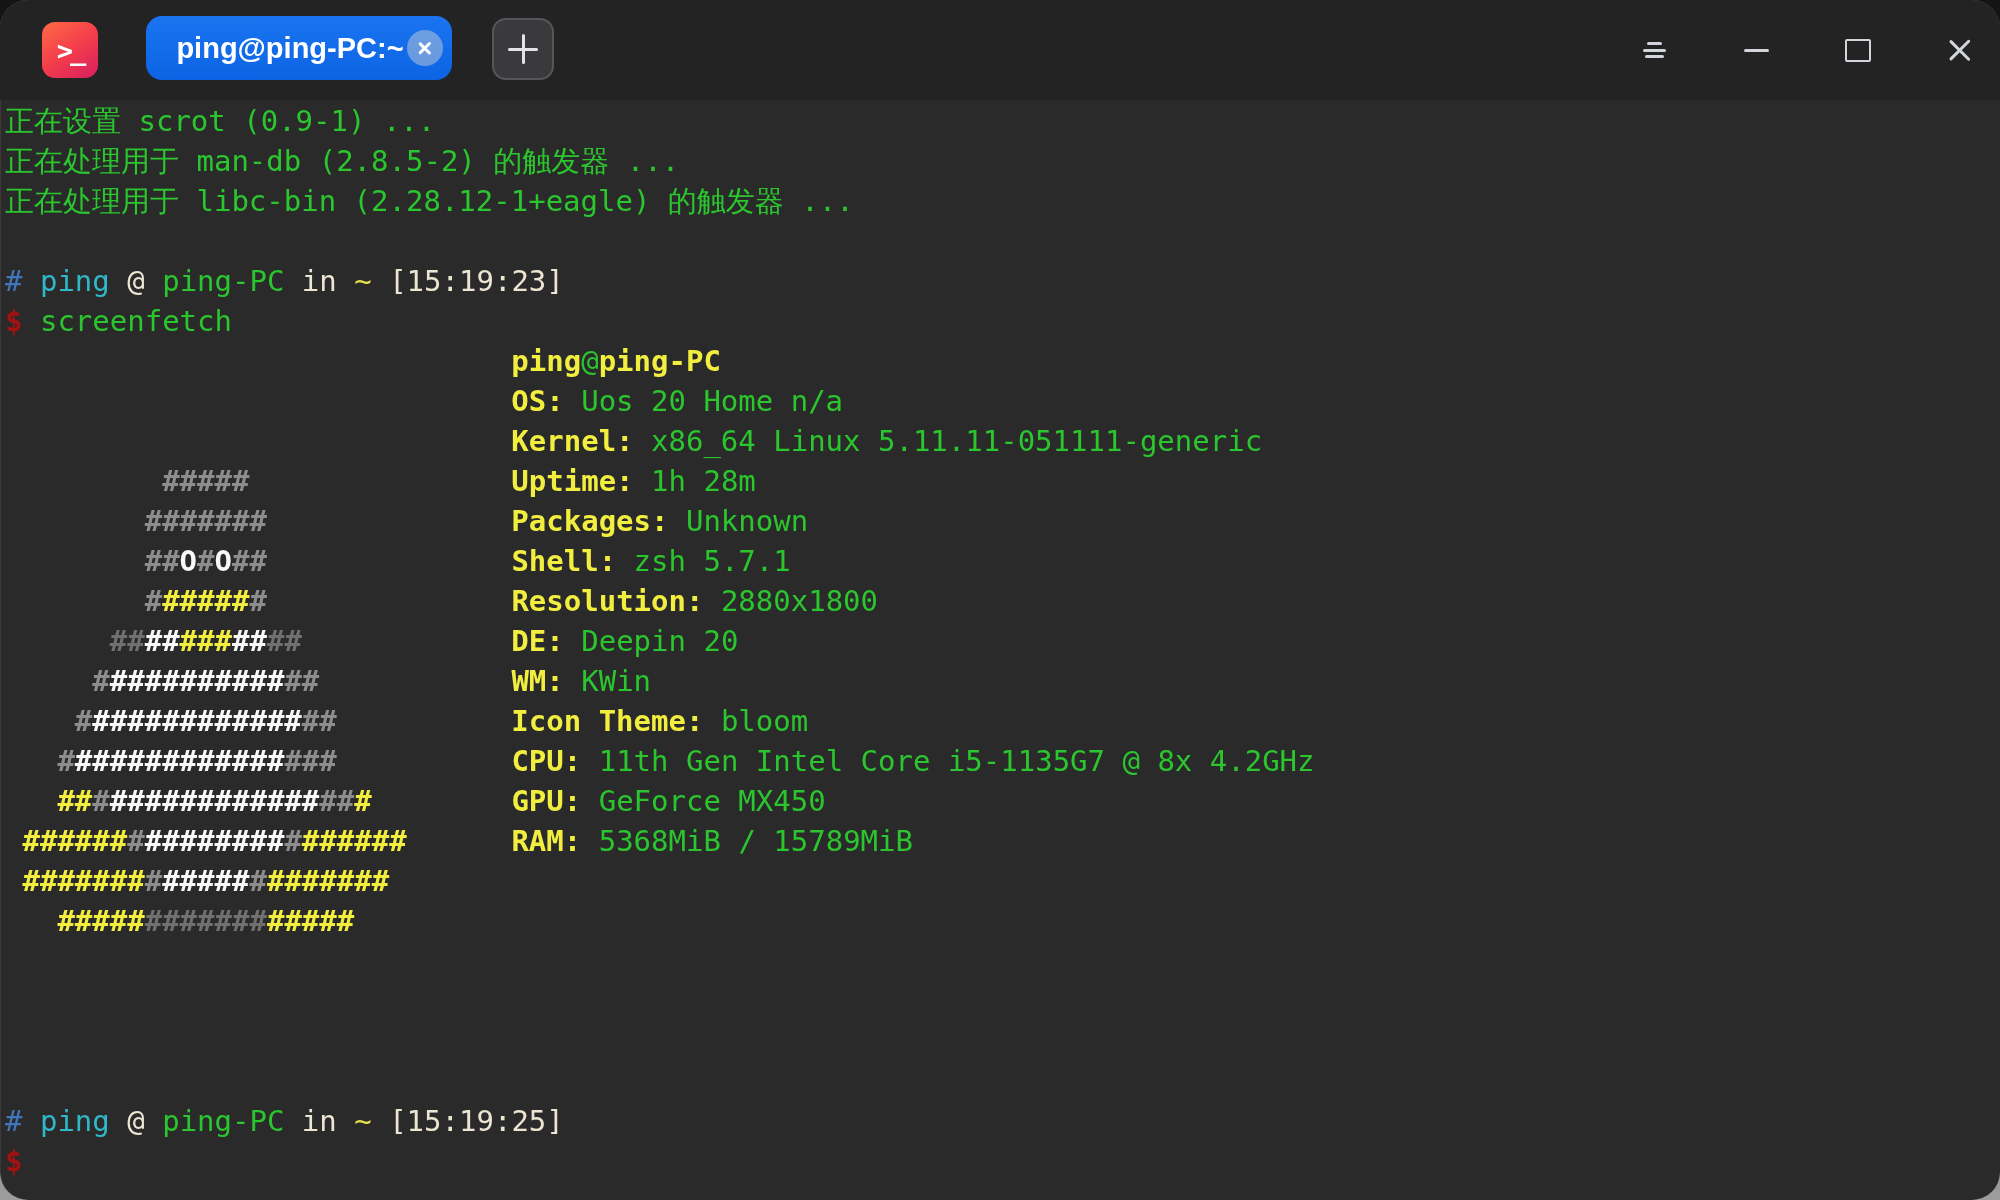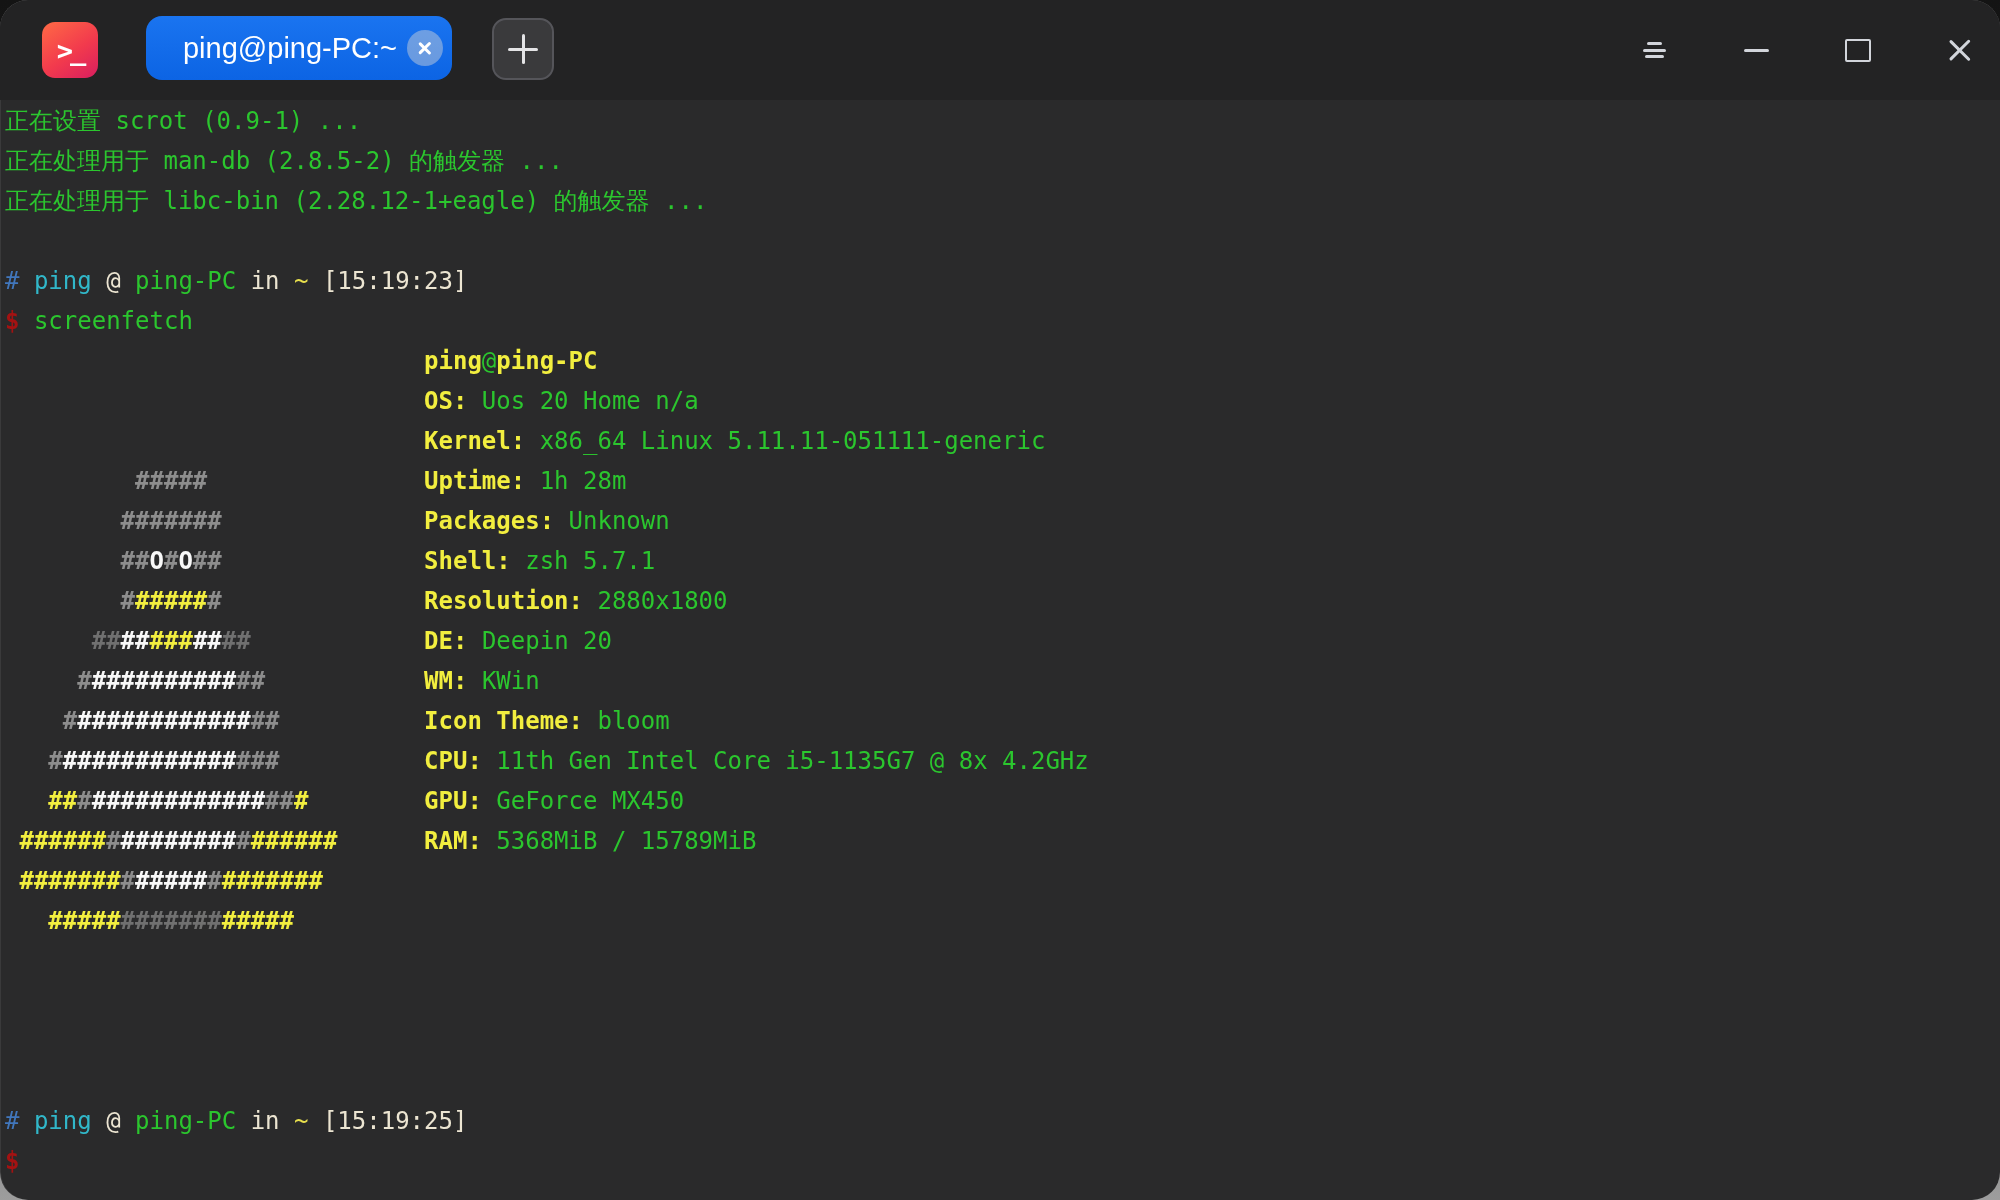--- a/index.html
+++ b/index.html
@@ -21,21 +21,21 @@
   .app-icon{
     position:absolute;left:42px;top:22px;width:56px;height:56px;border-radius:13px;
     background:linear-gradient(145deg,#ff6a45 0%,#f23a4d 55%,#d81e5f 100%);
     color:#ffffff;font-weight:bold;font-size:27px;letter-spacing:-3px;
     display:flex;align-items:center;justify-content:center;
     font-family:"DejaVu Sans Mono",monospace;
   }
   .tab{
     position:absolute;left:146px;top:16px;width:306px;height:64px;border-radius:16px;
     background:linear-gradient(180deg,#1a74f0 0%,#0c64e4 100%);
-    display:flex;align-items:center;justify-content:center;
+    display:flex;align-items:center;justify-content:center;font-weight:bold;
   }
   .tab-label{
     color:#ffffff;font-size:29px;font-family:"Liberation Sans","DejaVu Sans",sans-serif;
     margin-right:18px;
   }
   .tab-close{
     position:absolute;right:9px;top:50%;transform:translateY(-50%);
     width:36px;height:36px;border-radius:50%;
     background:rgba(215,215,215,0.45);
     display:flex;align-items:center;justify-content:center;
@@ -56,21 +56,21 @@
   .menu-icon div{height:3px;background:#d2d5db;border-radius:1.5px;margin:3.5px auto;}
   .menu-icon .l1{width:15px;} .menu-icon .l2{width:23px;} .menu-icon .l3{width:19px;}
   .min-icon{width:25px;height:3px;background:#d2d5db;border-radius:1.5px;}
   .max-icon{width:22px;height:19px;border:2.5px solid #d2d5db;border-radius:2px;}
   .close-icon{width:28px;height:28px;position:relative;}
   .close-icon .xbar{position:absolute;top:13px;left:0;width:28px;height:2.5px;background:#d2d5db;border-radius:2px;}
   
   .terminal{
     position:absolute;top:100px;left:0;right:0;bottom:0;
     padding:1px 0 0 5px;
-    font-size:24px;line-height:40px;white-space:pre;
+    font-size:29px;line-height:40px;white-space:pre;
   }
   .tline{height:40px;white-space:pre;}
   .c-plain{color:#ece5d2;}
   .c-cream{color:#ece5d2;}
   .c-green{color:#2bc62e;}
   .c-blue{color:#4177bd;}
   .c-cyan{color:#31b7c9;}
   .c-tilde{color:#e9e04d;}
   .c-red{color:#a31212;font-weight:bold;}
   .c-yellow{color:#f2ee3f;font-weight:bold;}

